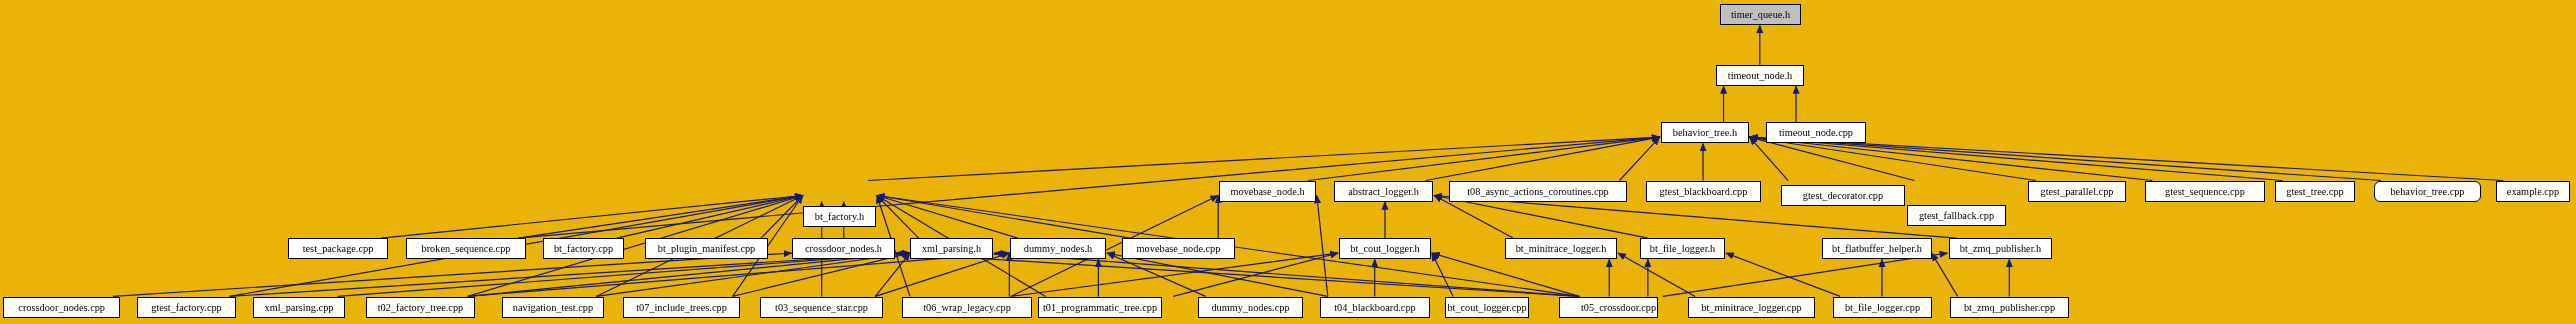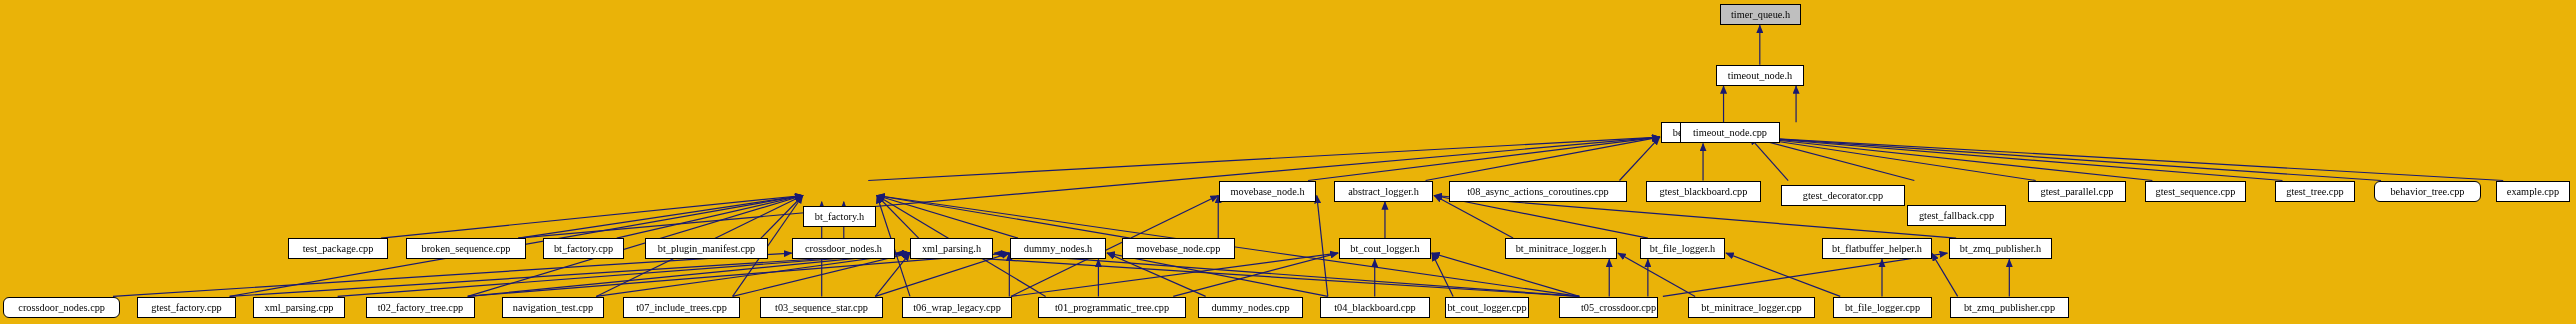--- a/index.html
+++ b/index.html
@@ -107,55 +107,55 @@
       <line x1="2089" y1="376" x2="2089" y2="329" stroke="#191970" stroke-width="1.5" marker-end="url(#arrow)"></line>
       <line x1="2386" y1="376" x2="2386" y2="329" stroke="#191970" stroke-width="1.5" marker-end="url(#arrow)"></line>
       <line x1="2482" y1="376" x2="2449" y2="321" stroke="#191970" stroke-width="1.5" marker-end="url(#arrow)"></line>
       <line x1="2547.5" y1="376" x2="2547.5" y2="329" stroke="#191970" stroke-width="1.5" marker-end="url(#arrow)"></line>
       <line x1="2108" y1="376" x2="2469" y2="321" stroke="#191970" stroke-width="1.5" marker-end="url(#arrow)"></line>
     </svg>
   <div id="node-layer">
       <div class="node root" style="left: 1720px; top: 4px; width: 81px;">timer_queue.h</div>
       <div class="node" style="left: 1716px; top: 65px; width: 88px;">timeout_node.h</div>
       <div class="node" style="left: 1661px; top: 122px; width: 88px;">behavior_tree.h</div>
-      <div class="node" style="left: 1680px; top: 122px; width: 100px;">timeout_node.cpp</div>
+      <div class="node" style="left: 1766px; top: 122px; width: 100px;">timeout_node.cpp</div>
       <div class="node" style="left: 803px; top: 181px; width: 73px; margin-top: 25px;">bt_factory.h</div>
       <div class="node" style="left: 1219px; top: 181px; width: 97px;">movebase_node.h</div>
       <div class="node" style="left: 1334px; top: 181px; width: 99px;">abstract_logger.h</div>
       <div class="node" style="left: 1449px; top: 181px; width: 178px;">t08_async_actions_coroutines.cpp</div>
       <div class="node" style="left: 1646px; top: 181px; width: 115px;">gtest_blackboard.cpp</div>
       <div class="node" style="left: 1781px; top: 185px; width: 124px;">gtest_decorator.cpp</div>
       <div class="node" style="left: 1907px; top: 181px; width: 99px; margin-top: 24px;">gtest_fallback.cpp</div>
       <div class="node" style="left: 2028px; top: 181px; width: 98px;">gtest_parallel.cpp</div>
-      <div class="node" style="left: 2145px; top: 181px; width: 101px;">gtest_sequence.cpp</div>
+      <div class="node" style="left: 2145px; top: 181px; width: 120px;">gtest_sequence.cpp</div>
       <div class="node" style="left: 2275px; top: 181px; width: 80px;">gtest_tree.cpp</div>
       <div class="node" style="left: 2374px; top: 181px; width: 107px; border-radius: 6px;">behavior_tree.cpp</div>
       <div class="node" style="left: 2496px; top: 181px; width: 74px;">example.cpp</div>
       <div class="node" style="left: 288px; top: 238px; width: 100px;">test_package.cpp</div>
       <div class="node" style="left: 406px; top: 238px; width: 120px;">broken_sequence.cpp</div>
       <div class="node" style="left: 543px; top: 238px; width: 81px;">bt_factory.cpp</div>
       <div class="node" style="left: 645px; top: 238px; width: 123px;">bt_plugin_manifest.cpp</div>
       <div class="node" style="left: 792px; top: 238px; width: 103px;">crossdoor_nodes.h</div>
       <div class="node" style="left: 910px; top: 238px; width: 83px;">xml_parsing.h</div>
       <div class="node" style="left: 1010px; top: 238px; width: 96px;">dummy_nodes.h</div>
       <div class="node" style="left: 1122px; top: 238px; width: 113px;">movebase_node.cpp</div>
       <div class="node" style="left: 1339px; top: 238px; width: 92px;">bt_cout_logger.h</div>
       <div class="node" style="left: 1505px; top: 238px; width: 112px;">bt_minitrace_logger.h</div>
       <div class="node" style="left: 1640px; top: 238px; width: 85px;">bt_file_logger.h</div>
       <div class="node" style="left: 1822px; top: 238px; width: 110px;">bt_flatbuffer_helper.h</div>
       <div class="node" style="left: 1949px; top: 238px; width: 103px;">bt_zmq_publisher.h</div>
-      <div class="node" style="left: 3.2px; top: 297px; width: 117px; border-radius: 6px;">crossdoor_nodes.cpp</div>
+      <div class="node" style="left: 3.2px; top: 297px; width: 117px;">crossdoor_nodes.cpp</div>
       <div class="node" style="left: 137px; top: 297px; width: 99px;">gtest_factory.cpp</div>
       <div class="node" style="left: 253px; top: 297px; width: 92px;">xml_parsing.cpp</div>
       <div class="node" style="left: 366px; top: 297px; width: 109px;">t02_factory_tree.cpp</div>
       <div class="node" style="left: 502px; top: 297px; width: 102px;">navigation_test.cpp</div>
       <div class="node" style="left: 623px; top: 297px; width: 117px;">t07_include_trees.cpp</div>
       <div class="node" style="left: 760px; top: 297px; width: 123px;">t03_sequence_star.cpp</div>
-      <div class="node" style="left: 902px; top: 297px; width: 110px;">t06_wrap_legacy.cpp</div>
-      <div class="node" style="left: 1038px; top: 297px; width: 148px;">t01_programmatic_tree.cpp</div>
+      <div class="node" style="left: 902px; top: 297px; width: 130px;">t06_wrap_legacy.cpp</div>
+      <div class="node" style="left: 1038px; top: 297px; width: 124px;">t01_programmatic_tree.cpp</div>
       <div class="node" style="left: 1198px; top: 297px; width: 105px;">dummy_nodes.cpp</div>
       <div class="node" style="left: 1320px; top: 297px; width: 110px;">t04_blackboard.cpp</div>
       <div class="node" style="left: 1445px; top: 297px; width: 84px;">bt_cout_logger.cpp</div>
       <div class="node" style="left: 1559px; top: 297px; width: 99px; padding-left: 20px;">t05_crossdoor.cpp</div>
       <div class="node" style="left: 1688px; top: 297px; width: 127px;">bt_minitrace_logger.cpp</div>
       <div class="node" style="left: 1833px; top: 297px; width: 99px;">bt_file_logger.cpp</div>
       <div class="node" style="left: 1950px; top: 297px; width: 119px;">bt_zmq_publisher.cpp</div>
     </div>
 </div>
 

